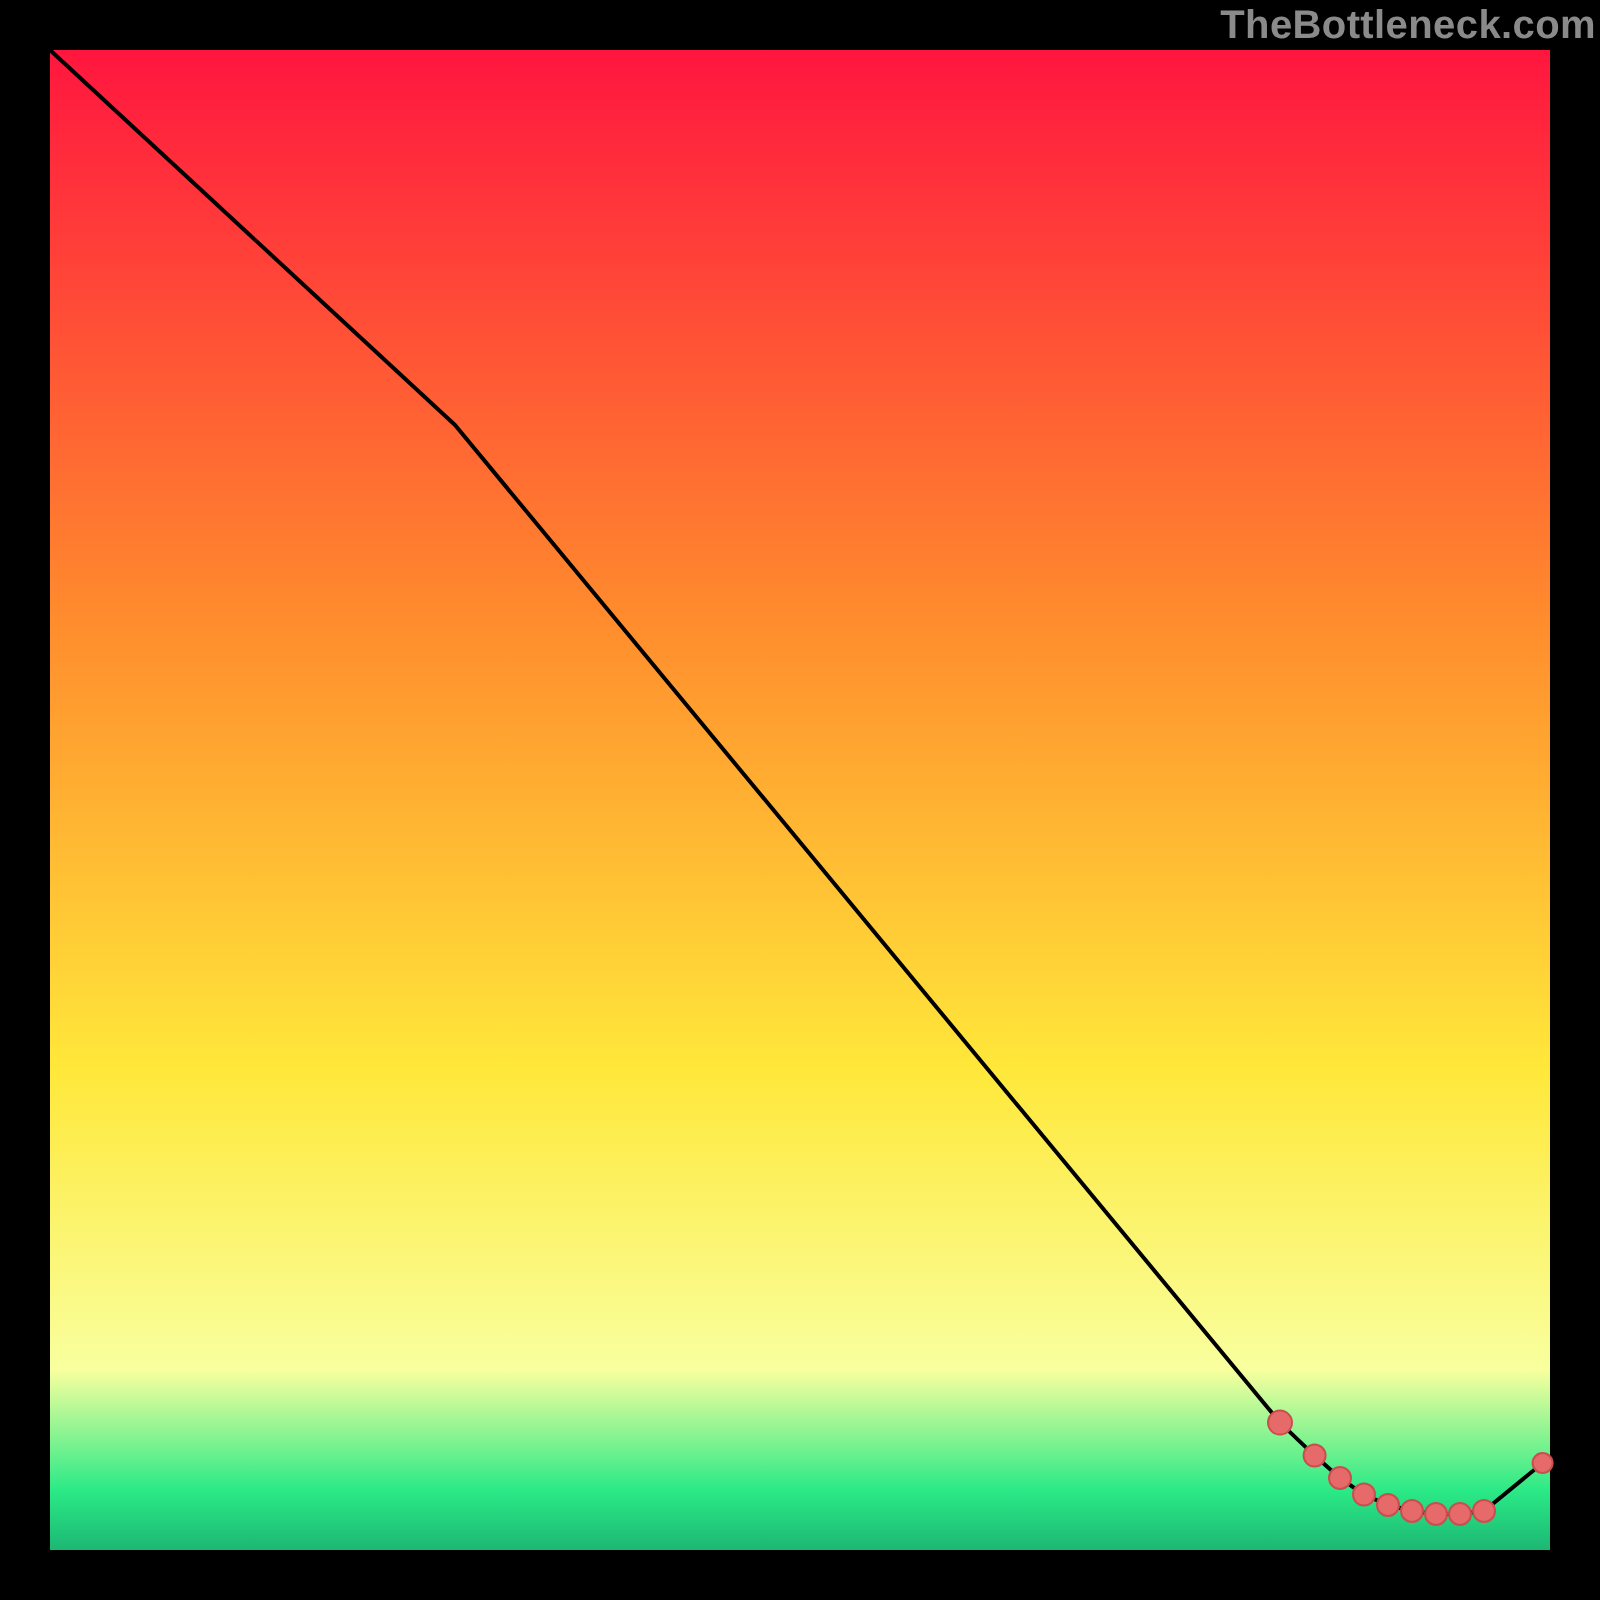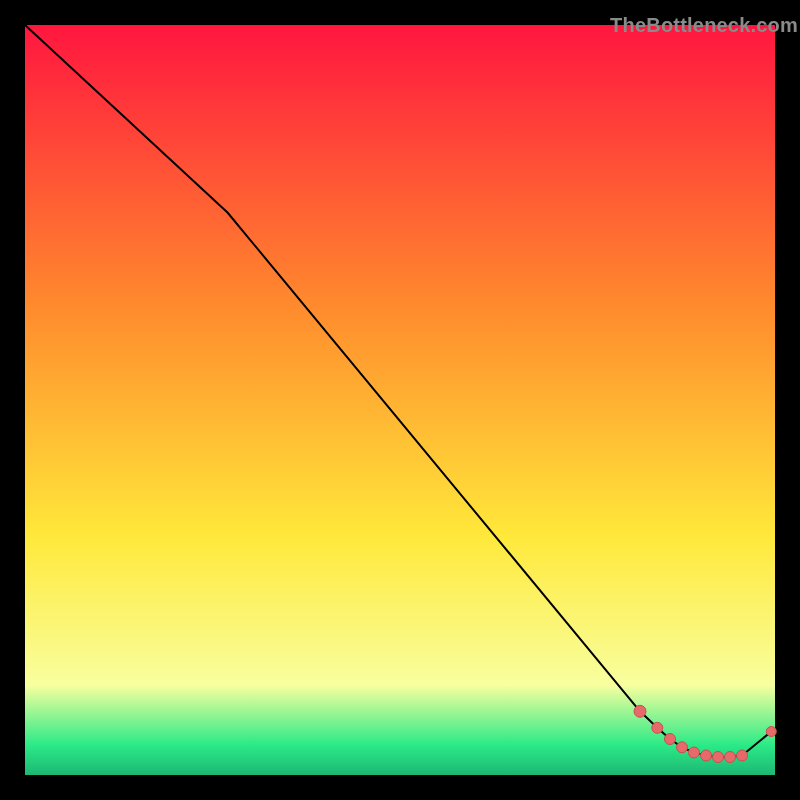--- a/index.html
+++ b/index.html
@@ -32,21 +32,21 @@
   svg.overlay {
     position: absolute;
     left: 0;
     top: 0;
     width: 750px;
     height: 750px;
     overflow: visible;
   }
   .watermark {
     position: absolute;
-    top: 14px;
+    top: 2px;
     right: 2px;
     font-family: Arial, Helvetica, sans-serif;
     font-size: 20px;
     font-weight: bold;
     color: #8a8a8a;
     letter-spacing: 0.2px;
     pointer-events: none;
   }
 </style>
 </head>

